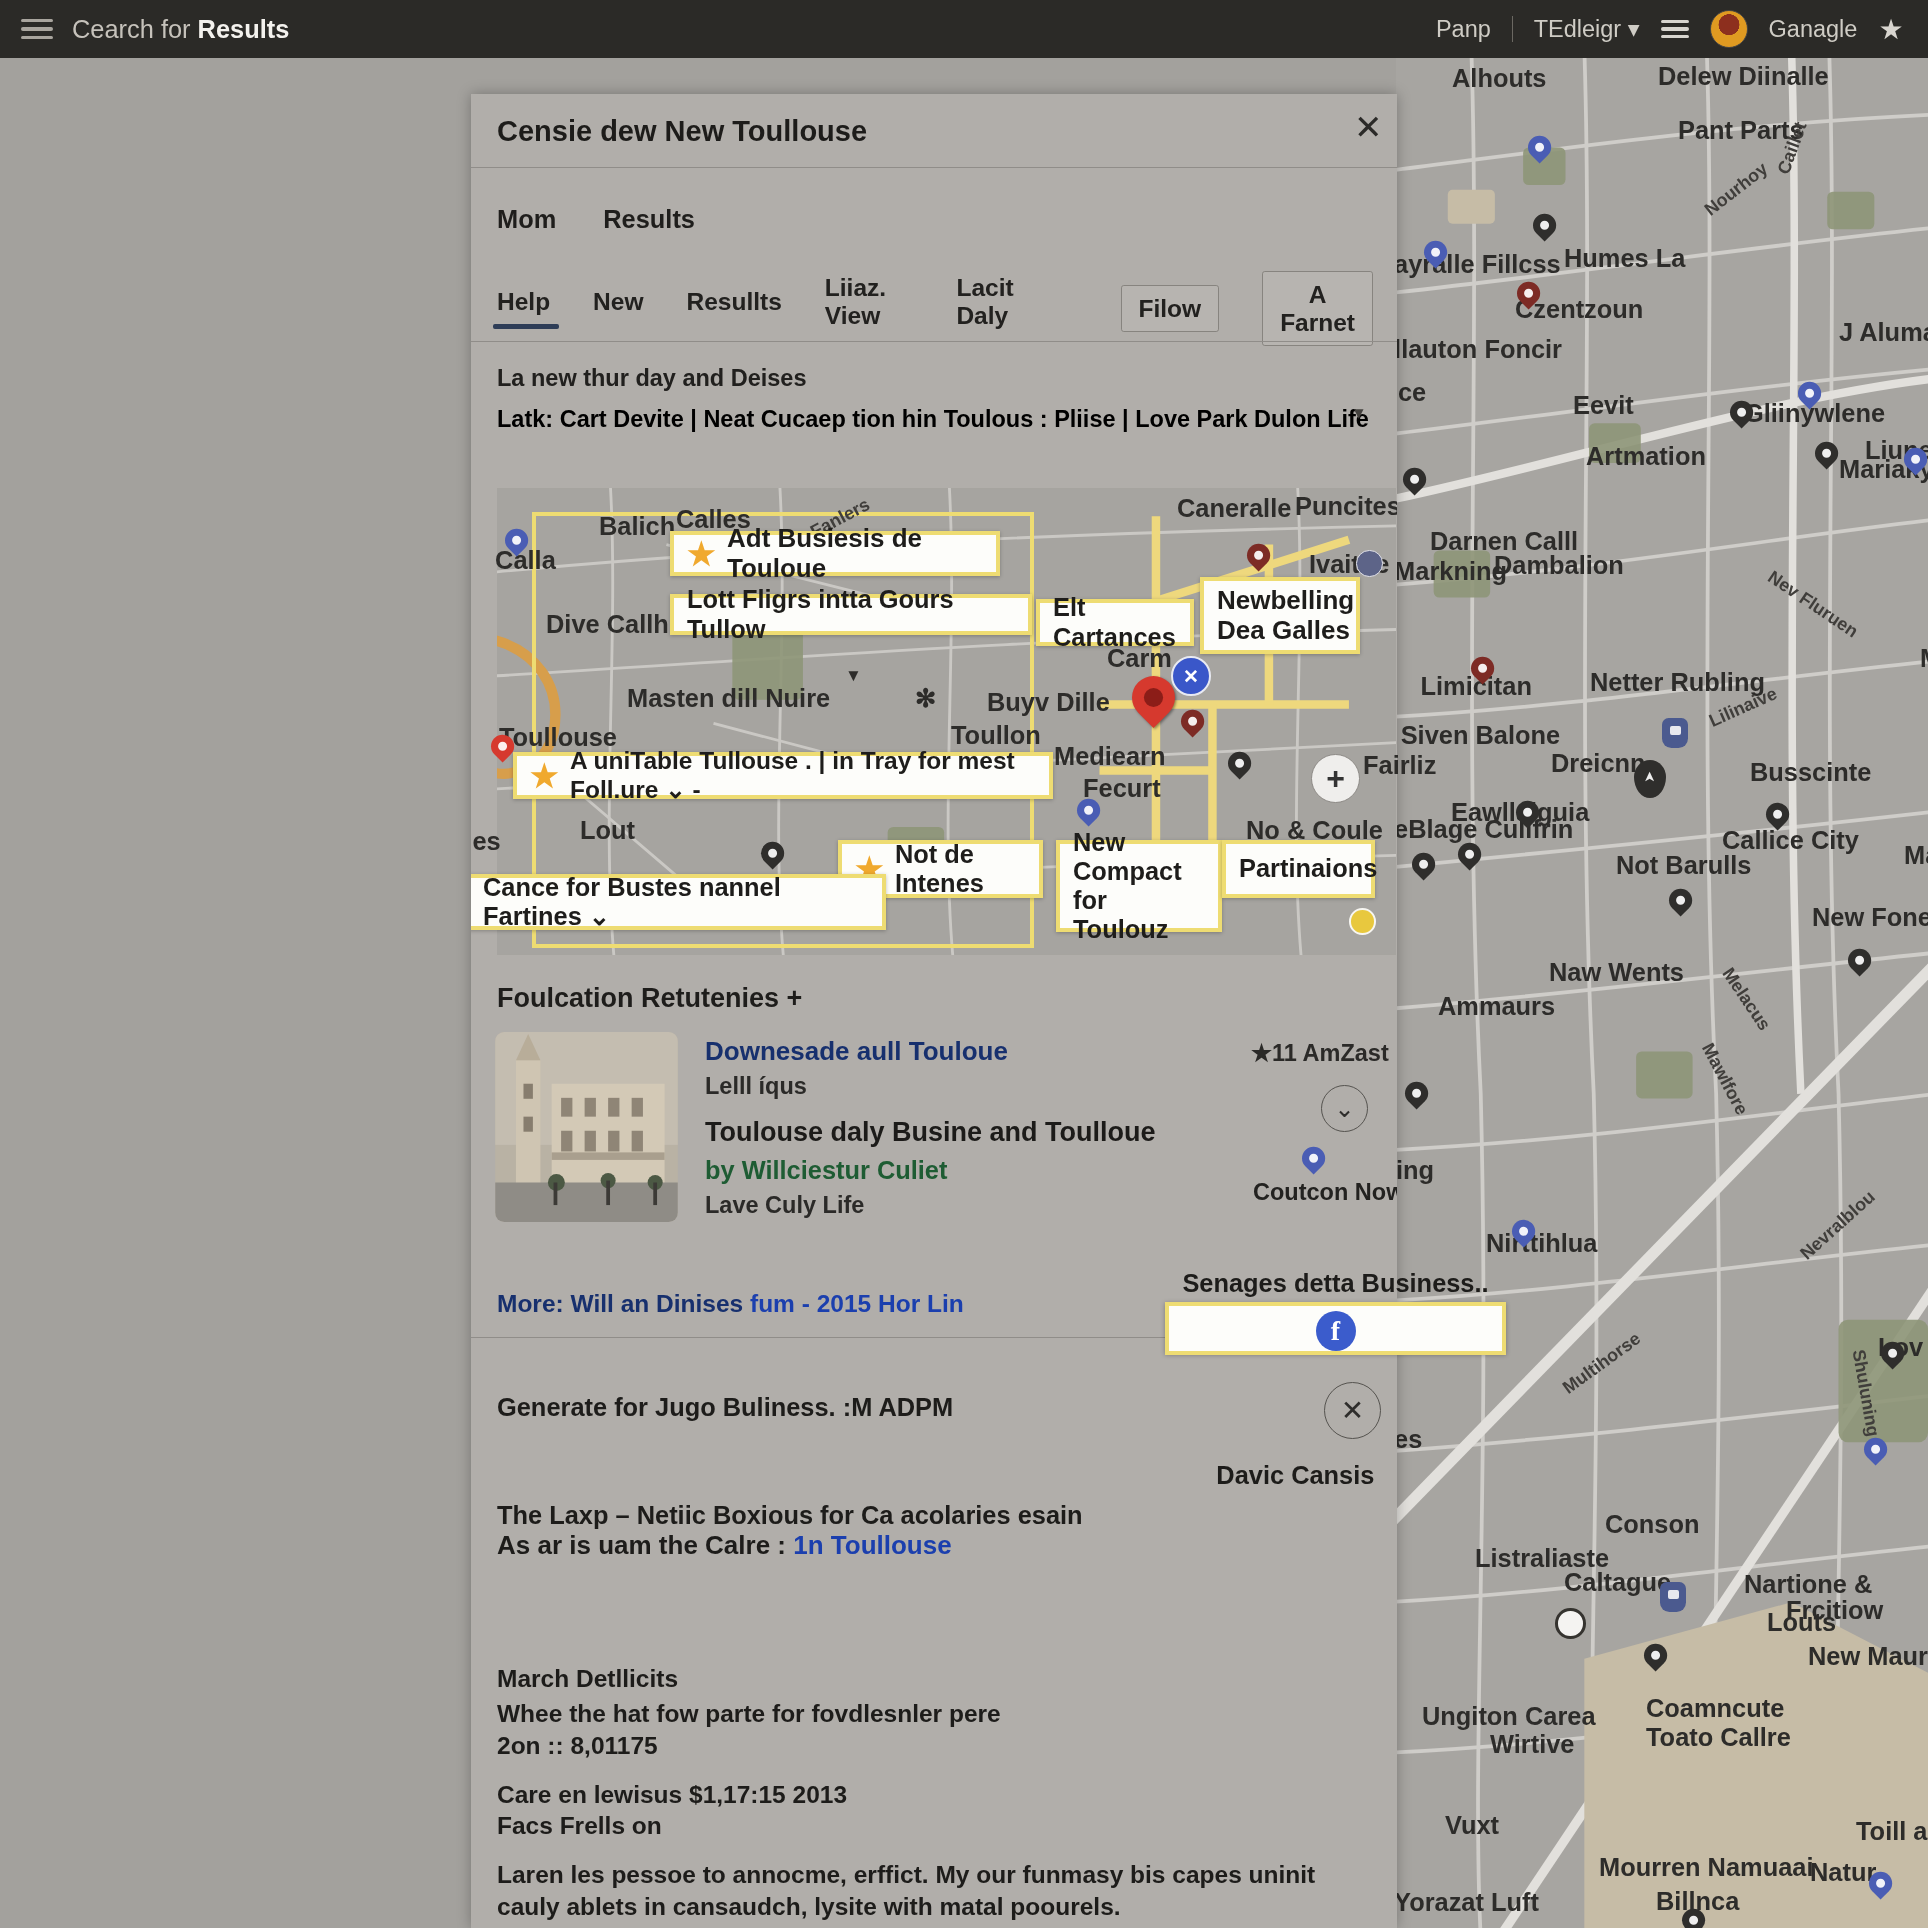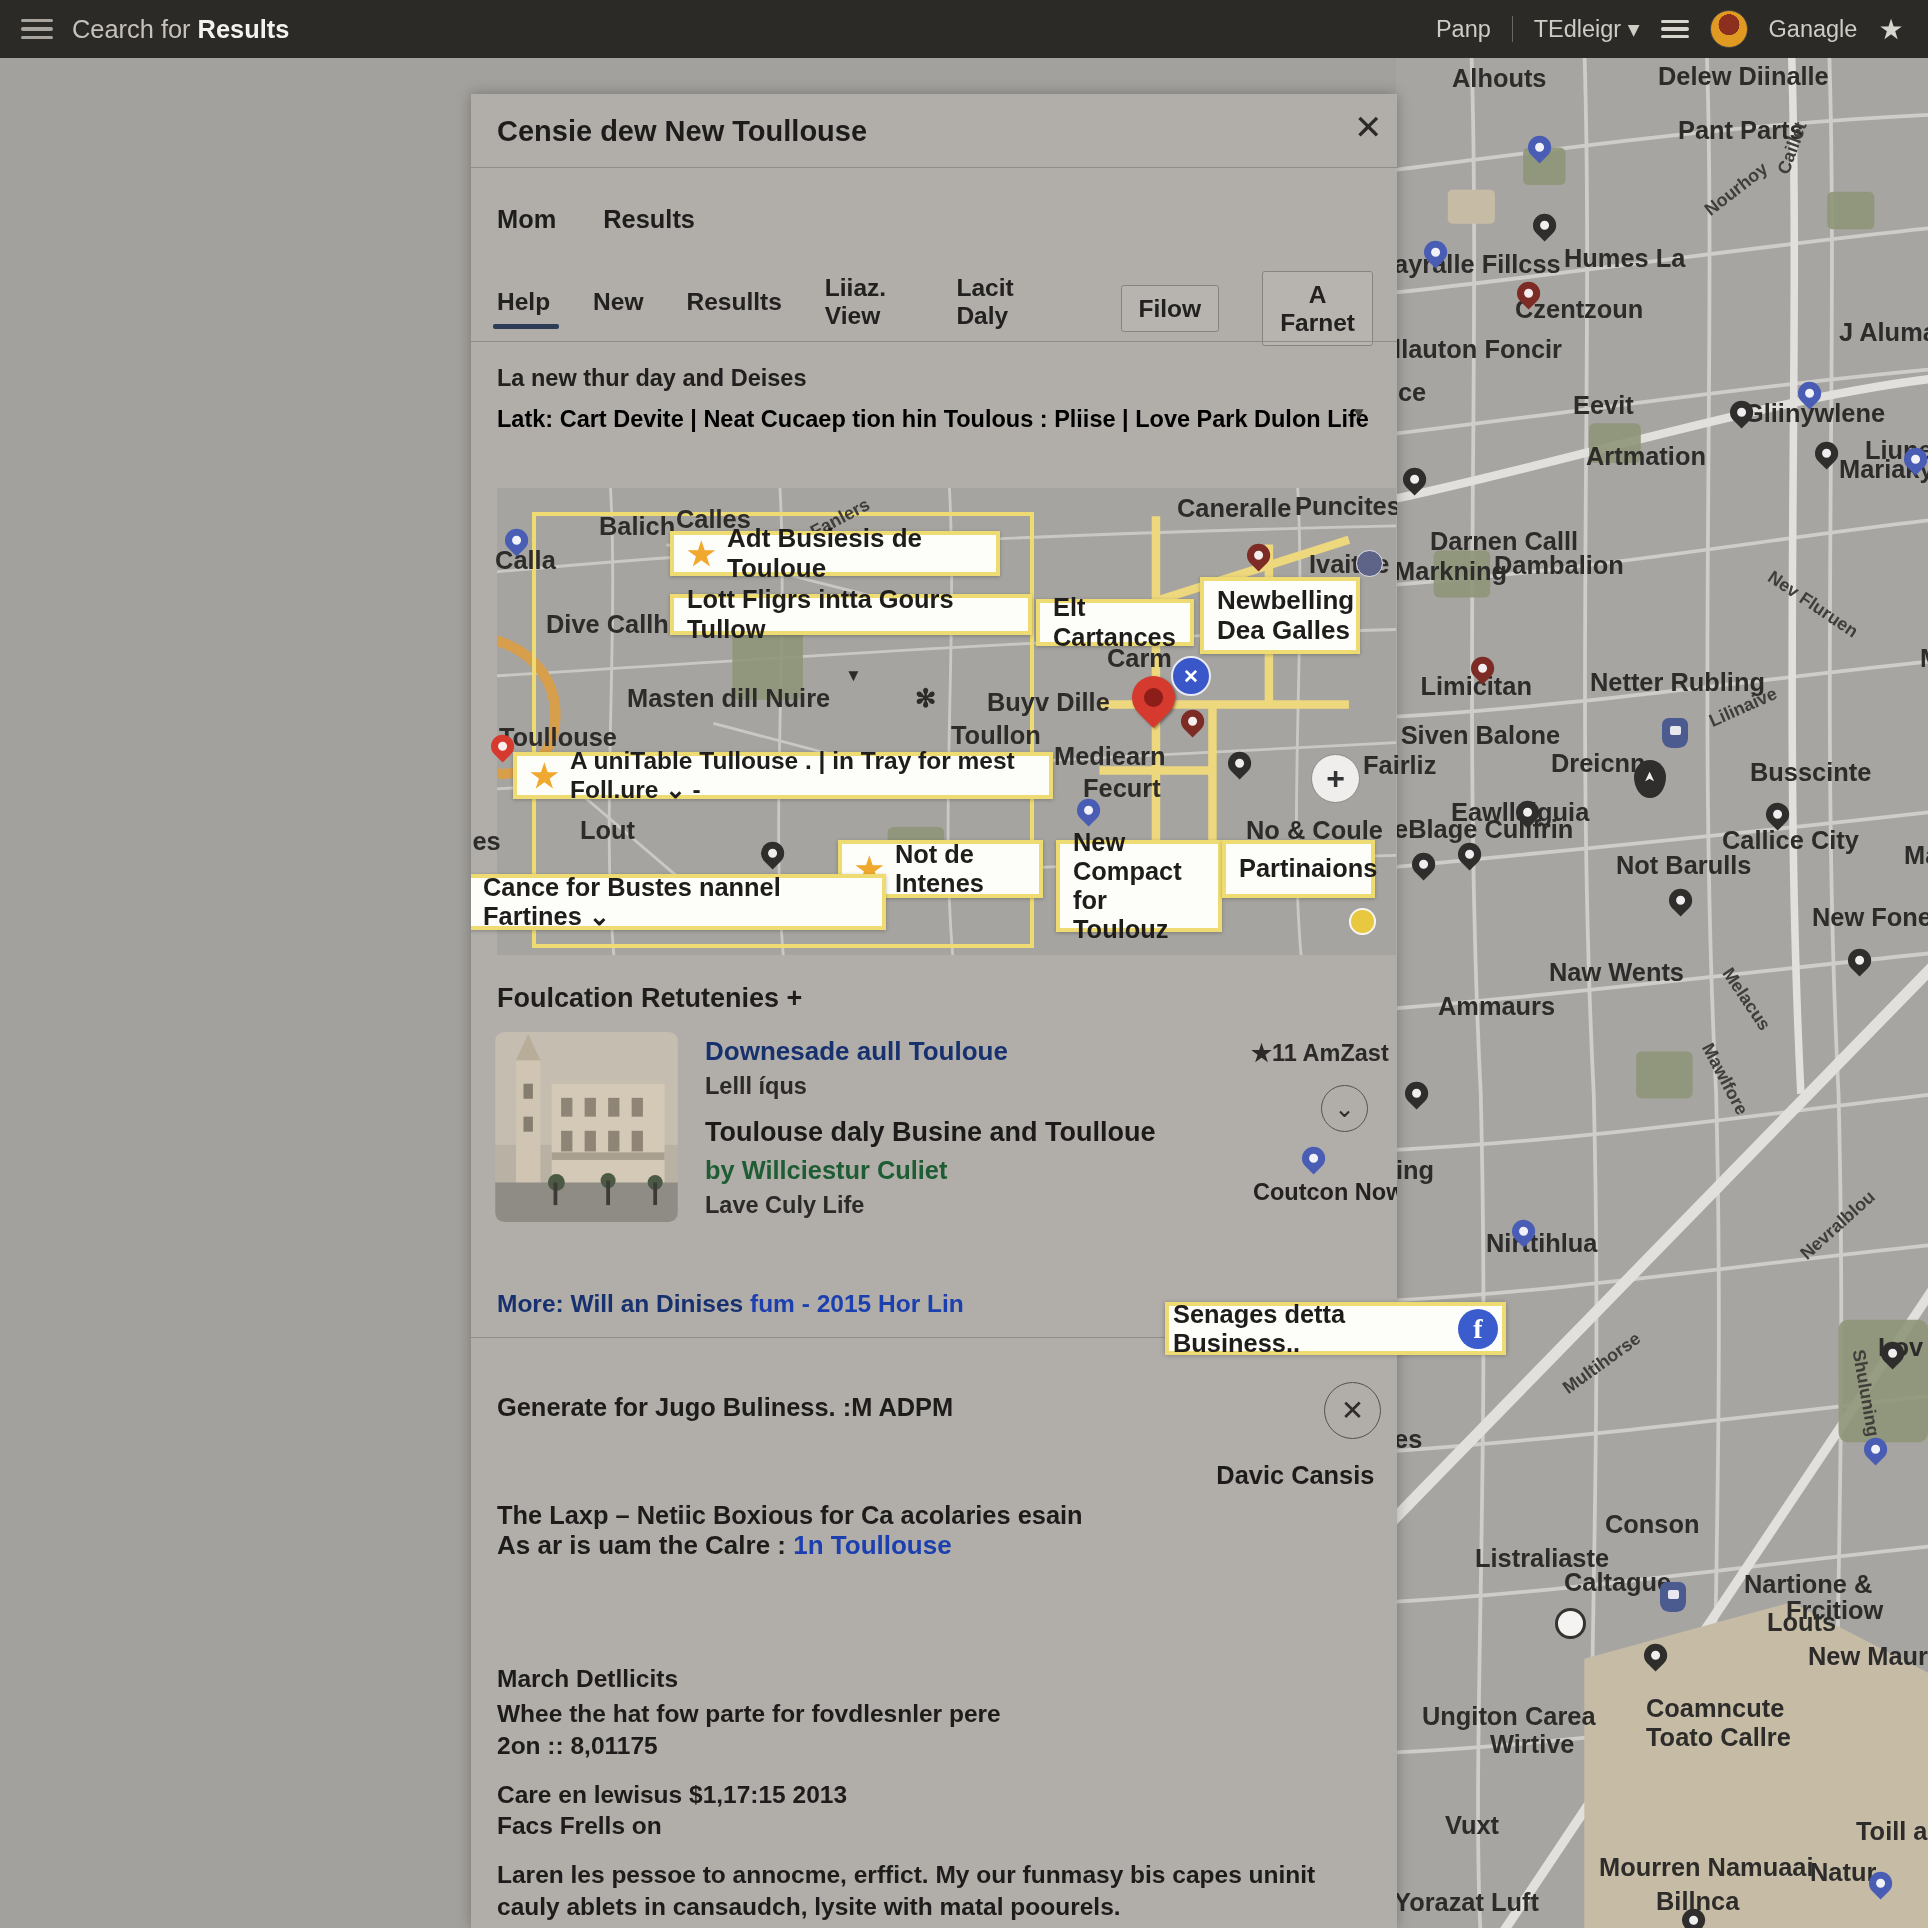--- a/index.html
+++ b/index.html
@@ -87,22 +87,22 @@
   #asar a{color:#1b3fae;text-decoration:none;cursor:pointer;}
   #march{left:26px;top:1571px;font-size:24.5px;font-weight:700;color:#1d1c1a;}
   #whee{left:26px;top:1606px;font-size:24.5px;font-weight:700;color:#1d1c1a;}
   #zon{left:26px;top:1638px;font-size:24.5px;font-weight:700;color:#1d1c1a;}
   #care{left:26px;top:1687px;font-size:24.5px;font-weight:700;color:#1d1c1a;}
   #facs{left:26px;top:1718px;font-size:24.5px;font-weight:700;color:#1d1c1a;}
   #para{left:26px;top:1765px;width:876px;font-size:24.5px;font-weight:700;color:#1d1c1a;white-space:normal;line-height:1.32;}
   #bottomcut{left:26px;top:1832px;font-size:24.5px;font-weight:700;color:#1d1c1a;}
   
   #senages-box{position:absolute;left:1165px;top:1302px;width:341px;height:53px;background:#fdfdfa;border:4.7px solid #eedc72;
-    z-index:40;display:flex;align-items:center;justify-content:flex-end;padding:0 4px;box-sizing:border-box;
-    font-size:25.4px;font-weight:700;color:#1d1c1a;box-shadow:0 0.9px 4.7px rgba(0,0,0,.3);cursor:pointer;}
+    z-index:40;display:flex;align-items:center;justify-content:flex-end;gap:13px;padding:0 4px;box-sizing:border-box;
+    font-size:25.4px;font-weight:700;color:#1d1c1a;box-shadow:0 0.9px 4.7px rgba(0,0,0,.3);cursor:pointer;flex-direction:column;}
   #fb-icon{width:40px;height:40px;border-radius:50%;background:#3b5ccc;color:#fff;font-size:28px;font-weight:700;
     display:flex;align-items:center;justify-content:center;font-family:"Liberation Serif",serif;flex:0 0 auto;}
   #fairliz{position:absolute;left:1363px;top:751px;z-index:30;font-size:25.4px;font-weight:700;color:#2d2c2a;}
 </style>
 </head>
 <body>
 
 <div id="topbar">
   <div class="burger">
       <i></i>

